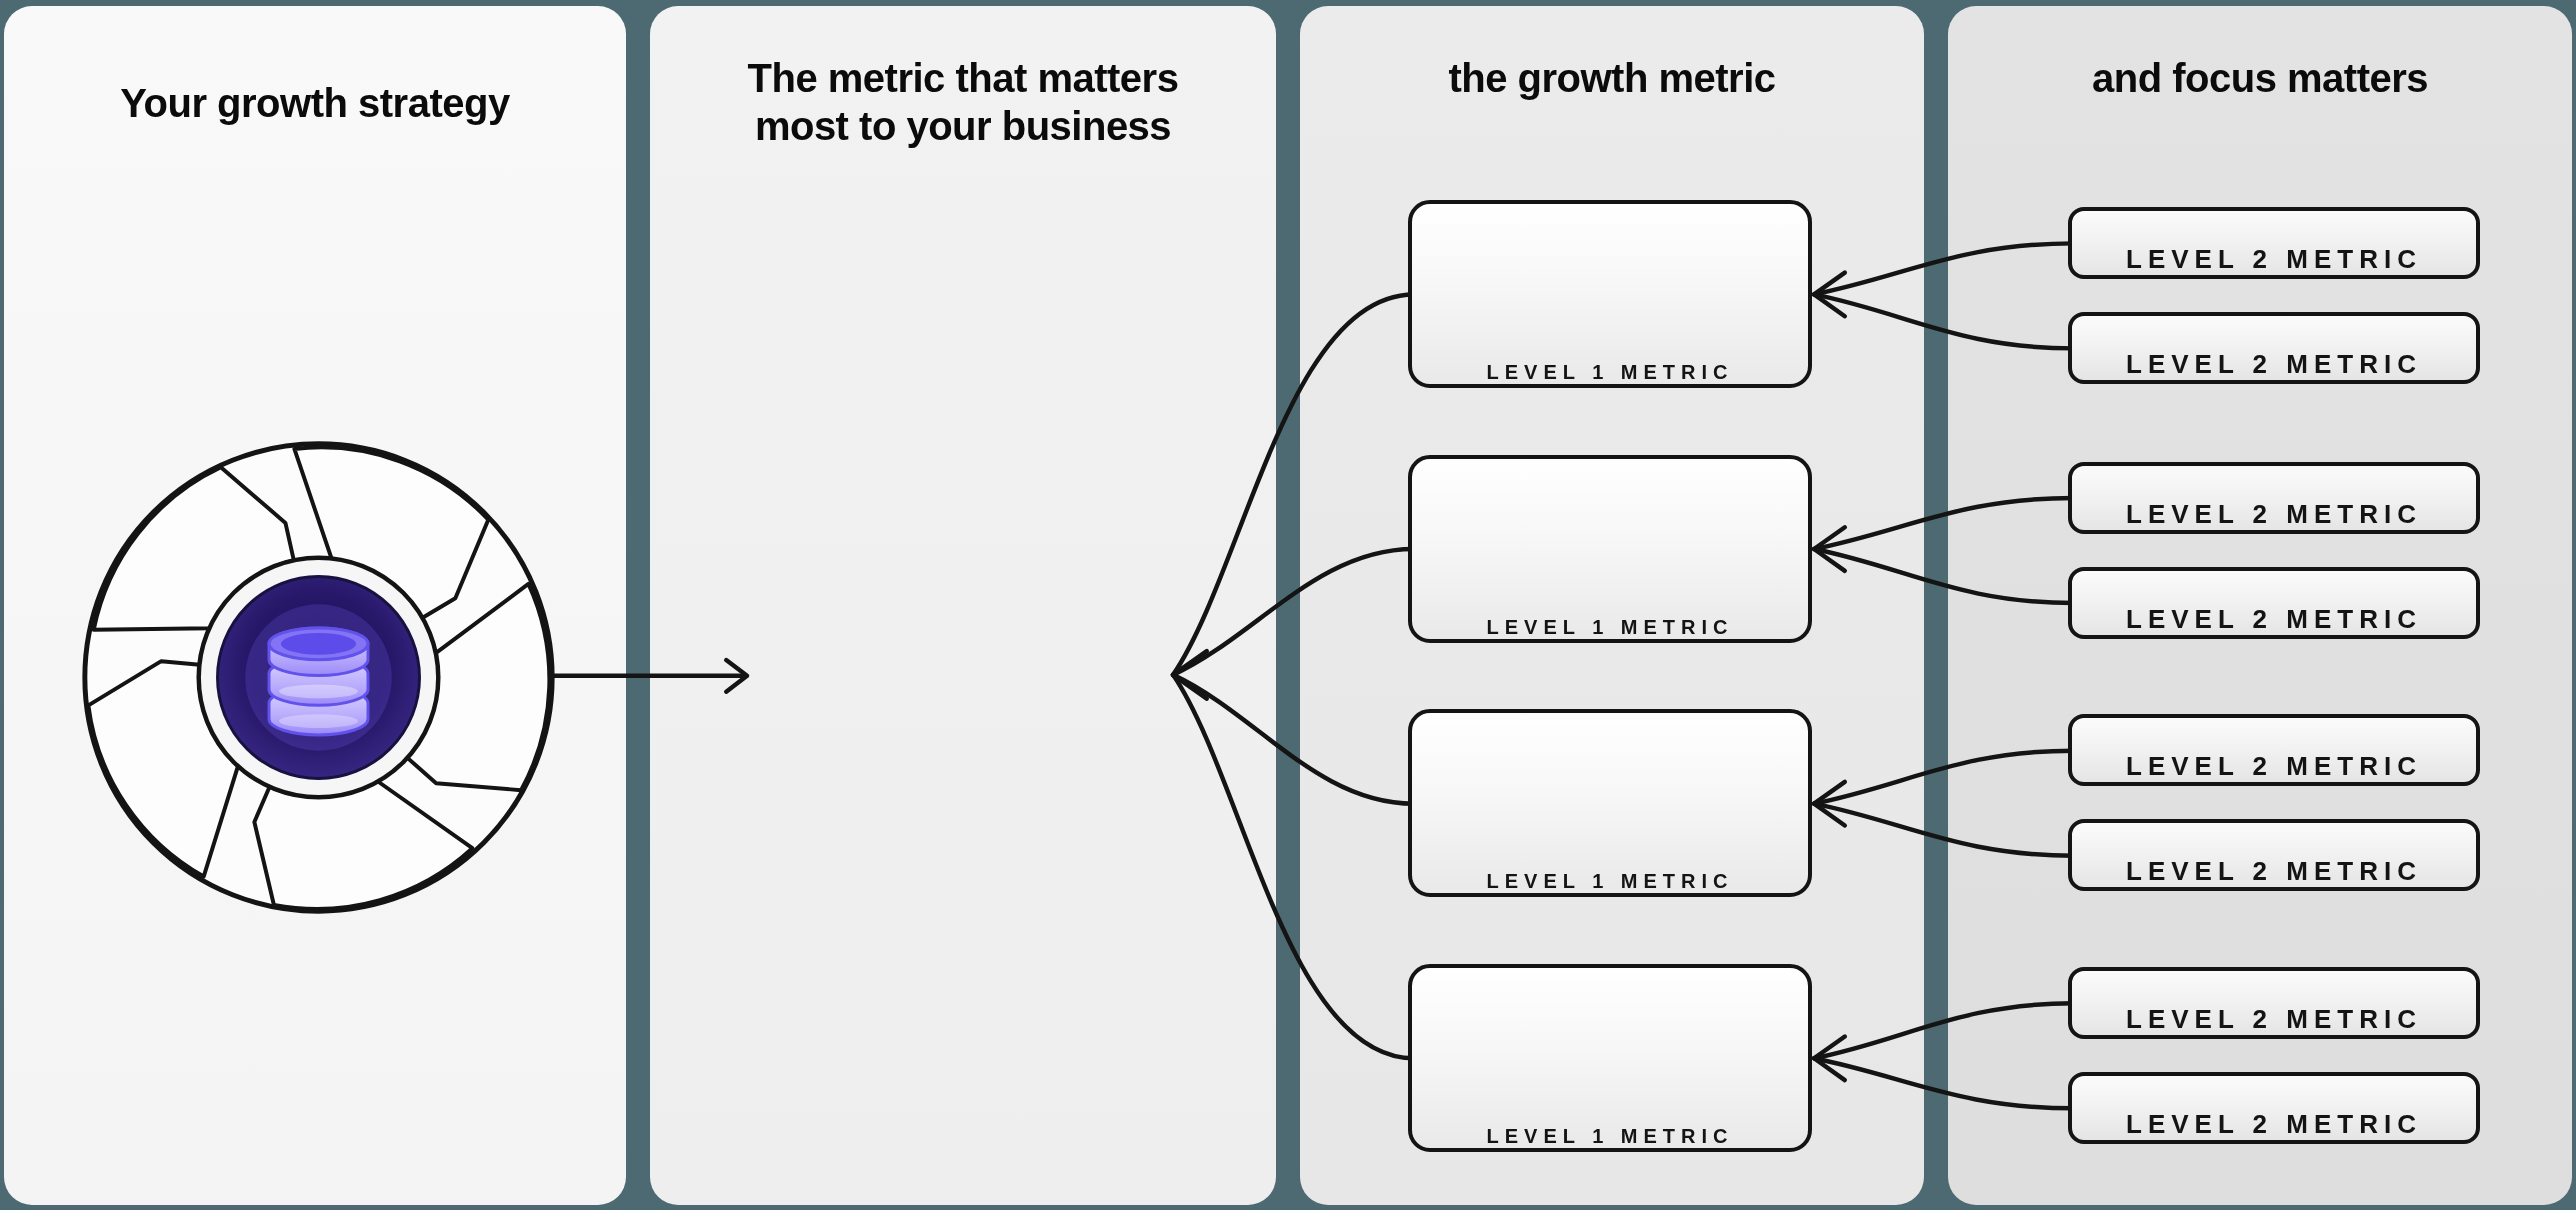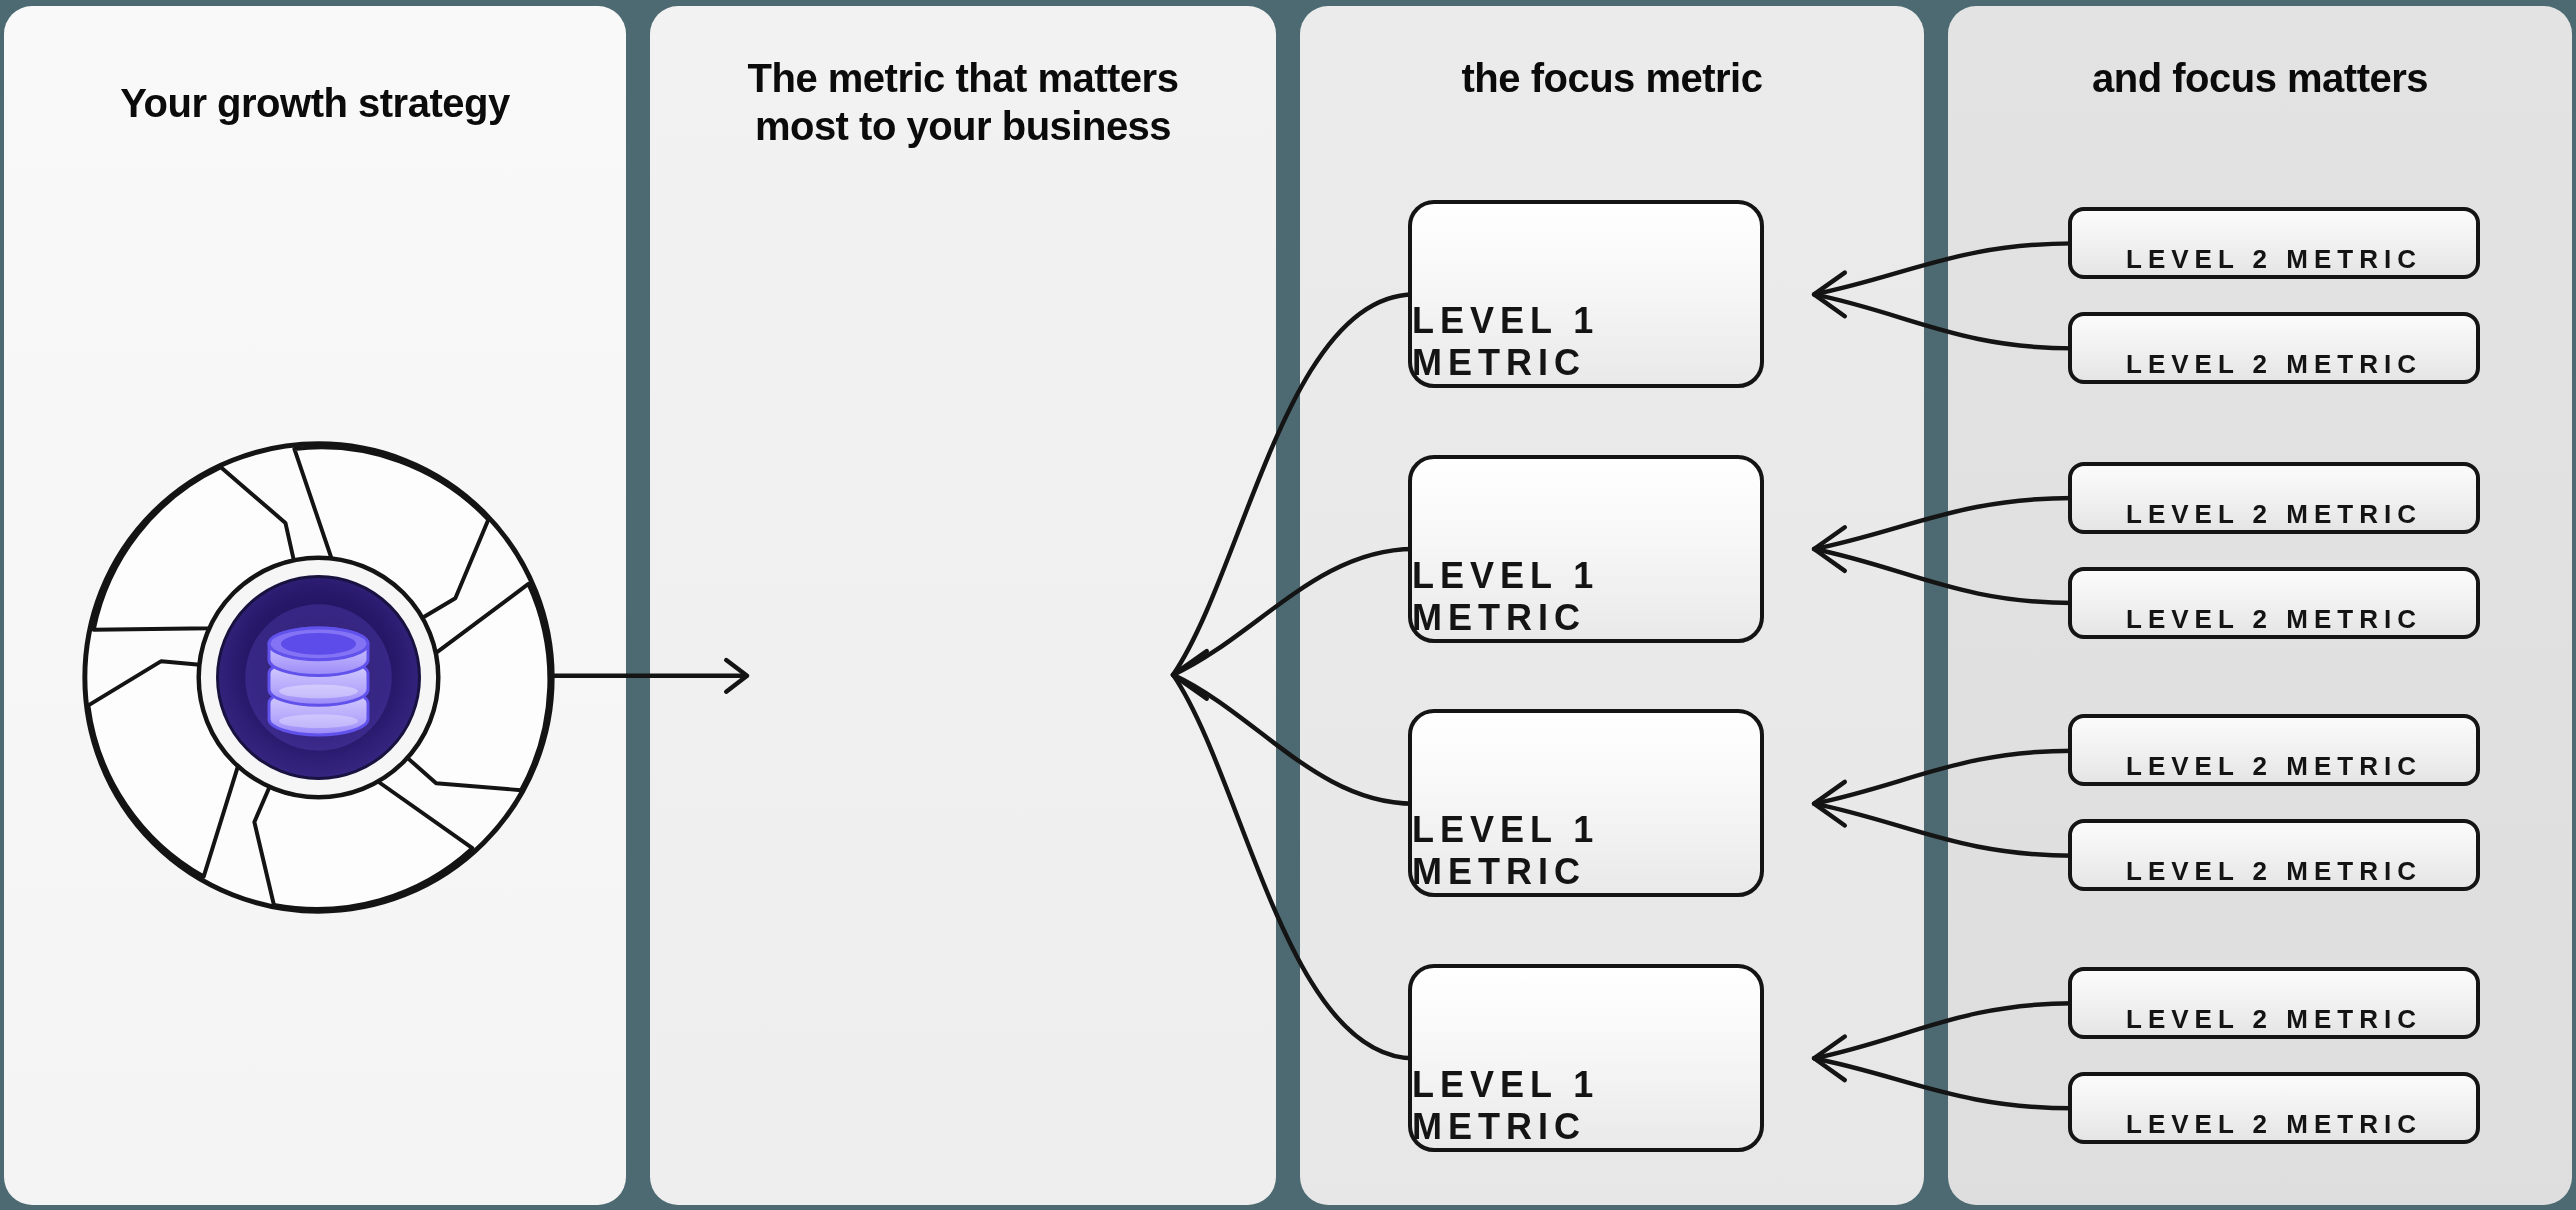--- a/index.html
+++ b/index.html
@@ -20,21 +20,21 @@
   }
   .panel-1 .hdr{top:73px;}
   .metric-box{
     position:absolute;z-index:3;box-sizing:border-box;
     border:4.5px solid #141414;border-radius:22px;
     background:linear-gradient(180deg,#ffffff 0%,#f7f7f7 45%,#e9e9e9 100%);
     display:flex;align-items:flex-end;justify-content:center;
     font-weight:700;color:#141414;
   }
   .focus-box{left:765px;top:581px;width:399px;height:189px;font-size:27px;letter-spacing:6px;}
-  .l1-box{left:1408px;width:356px;height:188px;font-size:36px;letter-spacing:6px;border-radius:26px;}
+  .l1-box{left:1408px;width:404px;height:188px;font-size:20px;letter-spacing:6px;}
   .l1-1{top:200px;} .l1-2{top:455px;} .l1-3{top:709px;} .l1-4{top:964px;}
   .l2-box{
     left:2068px;width:412px;height:72px;font-size:26px;letter-spacing:6px;
     border-width:4px;border-radius:16px;
     background:linear-gradient(180deg,#fbfbfb 0%,#f1f1f1 50%,#e5e5e5 100%);
   }
   .l2-1{top:207px;} .l2-2{top:312px;} .l2-3{top:462px;} .l2-4{top:567px;}
   .l2-5{top:714px;} .l2-6{top:819px;} .l2-7{top:967px;} .l2-8{top:1072px;}
   .overlay{position:absolute;left:0;top:0;z-index:2;pointer-events:none;}
   .flywheel{position:absolute;left:69px;top:428px;z-index:3;}
@@ -50,21 +50,21 @@
     </div>
   </div>
   <div class="panel panel-2">
     <div class="hdr">
       <span style="display:block">The metric that matters</span>
       <span style="display:block">most to your business</span>
     </div>
   </div>
   <div class="panel panel-3">
     <div class="hdr">
-      <span style="display:block">the focus metric</span>
+      <span style="display:block">the growth metric</span>
     </div>
   </div>
   <div class="panel panel-4">
     <div class="hdr">
       <span style="display:block">and focus matters</span>
     </div>
   </div>
 
   <svg class="overlay" width="2576" height="1211" viewBox="0 0 2600 1222">
     <g fill="none" stroke="#141414" stroke-width="4.5" stroke-linecap="round" stroke-linejoin="round">

